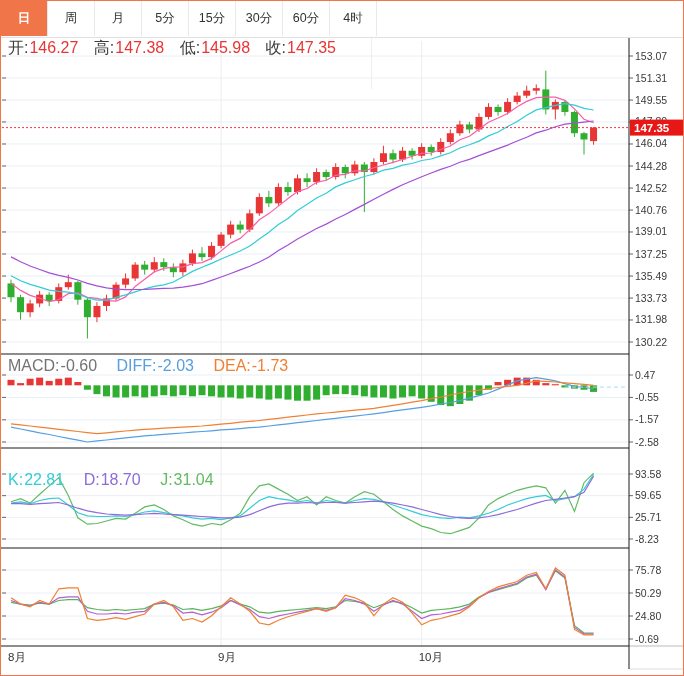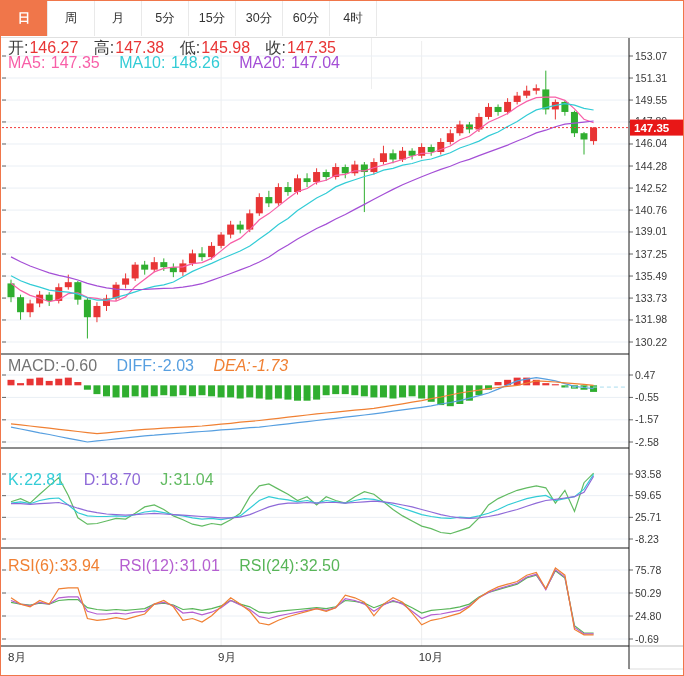--- a/index.html
+++ b/index.html
@@ -353,37 +353,27 @@
       <text x="417.65000000000003" y="660" font-size="11.5" fill="#333333" font-family="&quot;Liberation Sans&quot;, sans-serif">10月</text>
     </svg>
 
   <div class="overlay" style="top:37px">
     <span class="it"><span class="lbl" style="color: rgb(60, 60, 60);">开:</span><span style="color: rgb(232, 53, 53);">146.27</span></span>
     <span class="it"><span class="lbl" style="color: rgb(60, 60, 60);">高:</span><span style="color: rgb(232, 53, 53);">147.38</span></span>
     <span class="it"><span class="lbl" style="color: rgb(60, 60, 60);">低:</span><span style="color: rgb(232, 53, 53);">145.98</span></span>
     <span class="it"><span class="lbl" style="color: rgb(60, 60, 60);">收:</span><span style="color: rgb(232, 53, 53);">147.35</span></span>
   </div>
 
-  <div class="overlay ma-line" style="top:53px">
-    <span class="it" style="color: rgb(248, 95, 168);"><span class="lbl">MA5:</span> <span>147.35</span></span>
-    <span class="it" style="color: rgb(51, 204, 214);"><span class="lbl">MA10:</span> <span>148.26</span></span>
-    <span class="it" style="color: rgb(164, 79, 214);"><span class="lbl">MA20:</span> <span>147.04</span></span>
-  </div>
 
   <div class="overlay hdr" style="top:356px">
     <span class="it" style="color: #737373;"><span class="lbl">MACD:</span><span>-0.60</span></span>
     <span class="it" style="color: rgb(87, 159, 224);"><span class="lbl">DIFF:</span><span>-2.03</span></span>
-    <span class="it" style="color: rgb(240, 128, 51); font-style: italic;"><span class="lbl">DEA:</span><span>-1.73</span></span>
+    <span class="it" style="color: rgb(240, 128, 51);"><span class="lbl">DEA:</span><span>-1.73</span></span>
   </div>
 
   <div class="overlay hdr" style="top:470px">
     <span class="it" style="color: rgb(51, 204, 214);"><span class="lbl">K:</span><span>22.81</span></span>
     <span class="it" style="color: rgb(143, 106, 216);"><span class="lbl">D:</span><span>18.70</span></span>
     <span class="it" style="color: rgb(98, 187, 98);"><span class="lbl">J:</span><span>31.04</span></span>
   </div>
 
-  <div class="overlay hdr" style="top:556px">
-    <span class="it" style="color: rgb(240, 128, 51);"><span class="lbl">RSI(6):</span><span>33.94</span></span>
-    <span class="it" style="color: rgb(181, 95, 208);"><span class="lbl">RSI(12):</span><span>31.01</span></span>
-    <span class="it" style="color: rgb(88, 181, 88);"><span class="lbl">RSI(24):</span><span>32.50</span></span>
-  </div>
 
 </div>
 
 </body></html>

